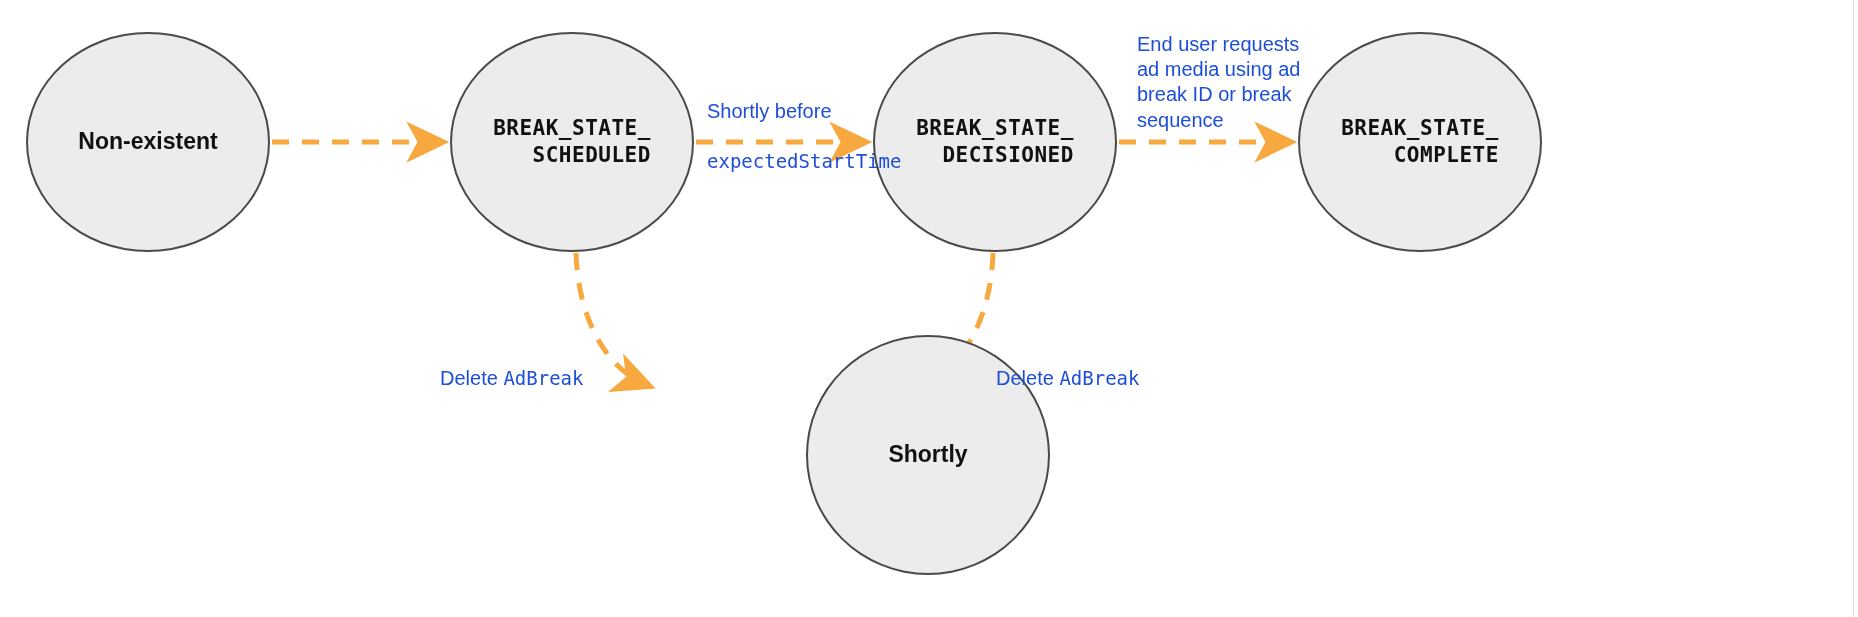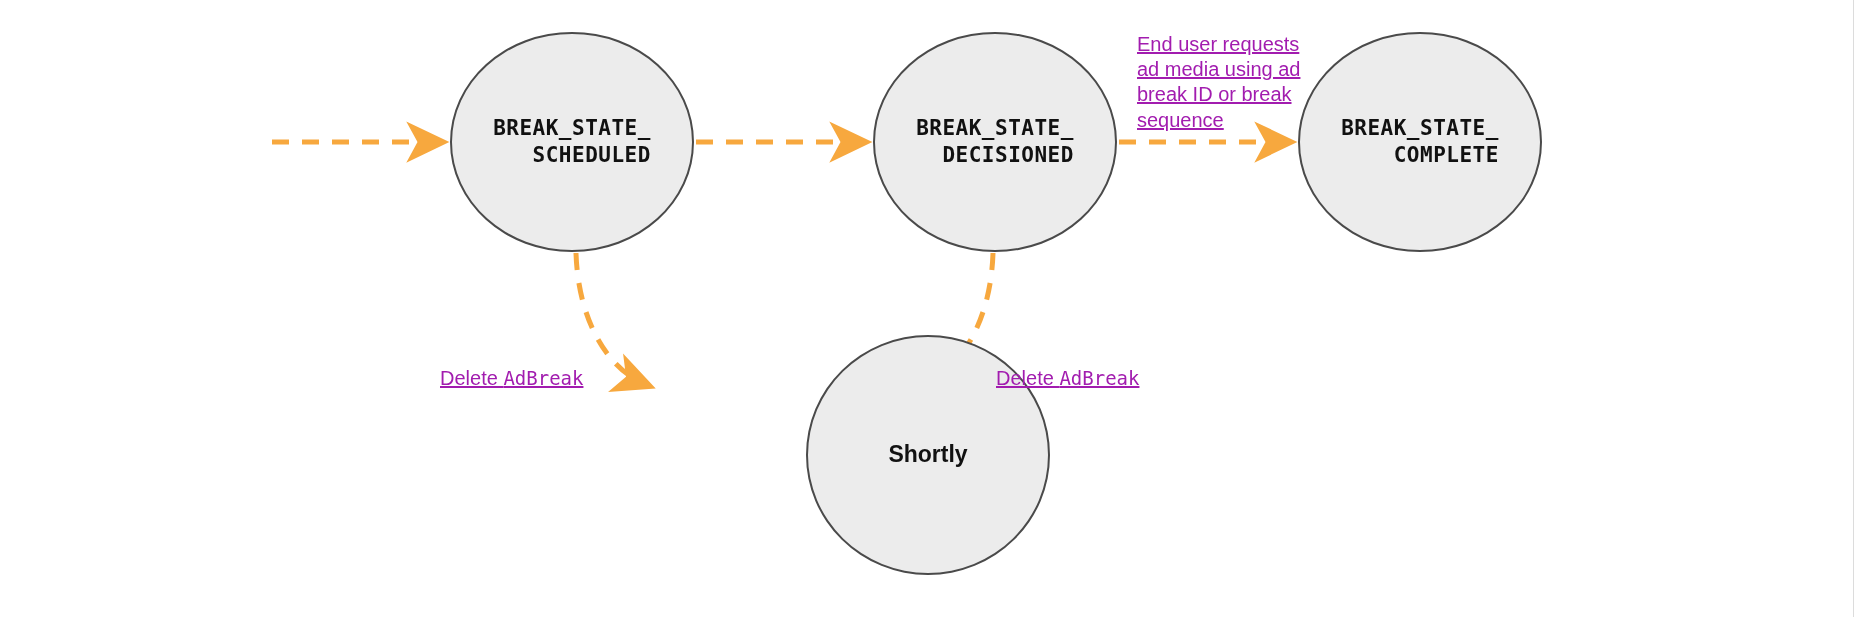--- a/index.html
+++ b/index.html
@@ -48,25 +48,24 @@
     letter-spacing: 0.5px;
     text-align: right;
   }
   .node-label.sans {
     font-family: "Liberation Sans", sans-serif;
     font-weight: 700;
     font-size: 23px;
   }
   .edge-label {
     position: absolute;
-    color: #a21caf;
+    color: #1d4ed8;
     font-size: 20px;
     line-height: 1.26;
     white-space: pre-line;
-    text-decoration: underline;
   }
   .edge-label.sans {
     font-family: "Liberation Sans", sans-serif;
   }
   .edge-label .l-sans {
     font-family: "Liberation Sans", sans-serif;
     font-size: 20px;
     display: block;
   }
   .edge-label .l-mono {
@@ -99,20 +98,23 @@
 
     <path d="M 696 142 L 863 142" fill="none" stroke="#F7A83E" stroke-width="5" stroke-dasharray="17 13" marker-end="url(#arrow-orange)"></path>
 
     <path d="M 1119 142 L 1288 142" fill="none" stroke="#F7A83E" stroke-width="5" stroke-dasharray="17 13" marker-end="url(#arrow-orange)"></path>
 
     <path d="M 576 253 C 578 318, 606 369, 647 385" fill="none" stroke="#F7A83E" stroke-width="5" stroke-dasharray="17 13" marker-end="url(#arrow-orange)"></path>
 
     <path d="M 993 253 C 991 318, 963 369, 922 385" fill="none" stroke="#F7A83E" stroke-width="5" stroke-dasharray="17 13" marker-end="url(#arrow-orange)"></path>
   </svg>
 
+  <div class="node" style="left:26px; top:32px; width:244px; height:220px;">
+    <span class="node-label sans">Non-existent</span>
+  </div>
 
   <div class="node" style="left:450px; top:32px; width:244px; height:220px;">
     <span class="node-label mono">BREAK_STATE_
 SCHEDULED</span>
   </div>
 
   <div class="node" style="left:873px; top:32px; width:244px; height:220px;">
     <span class="node-label mono">BREAK_STATE_
 DECISIONED</span>
   </div>
@@ -120,20 +122,24 @@
   <div class="node" style="left:1298px; top:32px; width:244px; height:220px;">
     <span class="node-label mono">BREAK_STATE_
 COMPLETE</span>
   </div>
 
   <div class="node" style="left:806px; top:335px; width:244px; height:240px;">
     <span class="node-label sans">Shortly</span>
   </div>
 
 
+  <div class="edge-label" style="left:707px; top:74px;">
+    <span class="l-sans">Shortly before</span>
+    <span class="l-mono">expectedStartTime</span>
+  </div>
 
   <div class="edge-label sans" style="left:1137px; top:32px;">End user requests
 ad media using ad
 break ID or break
 sequence</div>
 
   <div class="edge-label" style="left:440px; top:341px;">
     <span class="l-sans" style="display:inline;">Delete </span><span class="l-mono" style="display:inline;">AdBreak</span>
   </div>
 

